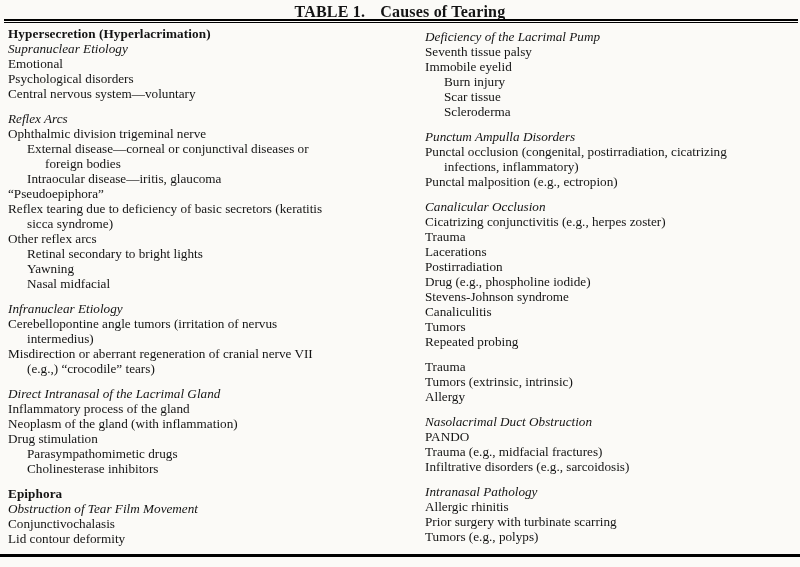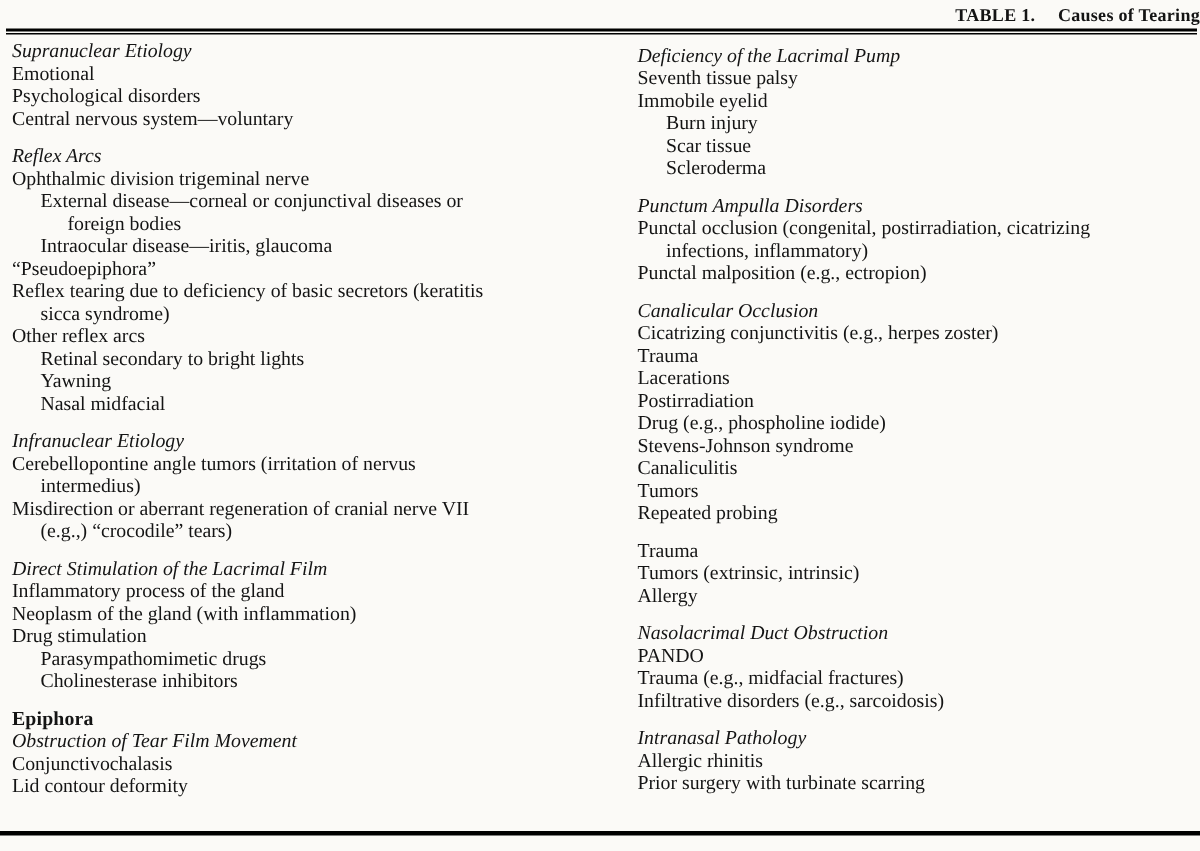--- a/index.html
+++ b/index.html
@@ -19,23 +19,23 @@
     background: var(--bg);
     color: var(--ink);
     font-family: "Liberation Serif", "DejaVu Serif", serif;
     overflow: hidden;
   }
   .title {
     position: absolute;
     top: 3px;
     left: 0;
     width: 100%;
-    text-align: right;
+    text-align: center;
     font-weight: bold;
-    font-size: 12px;
+    font-size: 16px;
     letter-spacing: 0.2px;
     white-space: nowrap;
   }
   .title .title-label {
     margin-right: 15px;
   }
   .rule-top {
     position: absolute;
     top: 19px;
     left: 4px;
@@ -80,20 +80,21 @@
 <body>
 
 <div class="page">
   <div class="title">
     <span class="title-label">TABLE 1.</span><span class="title-text">Causes of Tearing</span>
   </div>
   <div class="rule-top"></div>
   <div class="columns">
     <div class="col col-left" id="col-0">
         <div class="block">
+          <div class="line s-bold">Hypersecretion (Hyperlacrimation)</div>
           <div class="line s-italic">Supranuclear Etiology</div>
           <div class="line">Emotional</div>
           <div class="line">Psychological disorders</div>
           <div class="line">Central nervous system—voluntary</div>
         </div>
         <div class="block">
           <div class="line s-italic">Reflex Arcs</div>
           <div class="line">Ophthalmic division trigeminal nerve</div>
           <div class="line i-1">External disease—corneal or conjunctival diseases or</div>
           <div class="line i-2">foreign bodies</div>
@@ -107,21 +108,21 @@
           <div class="line i-1">Nasal midfacial</div>
         </div>
         <div class="block">
           <div class="line s-italic">Infranuclear Etiology</div>
           <div class="line">Cerebellopontine angle tumors (irritation of nervus</div>
           <div class="line i-1">intermedius)</div>
           <div class="line">Misdirection or aberrant regeneration of cranial nerve VII</div>
           <div class="line i-1">(e.g.,) “crocodile” tears)</div>
         </div>
         <div class="block">
-          <div class="line s-italic">Direct Stimulation of the Lacrimal Film</div>
+          <div class="line s-italic">Direct Intranasal of the Lacrimal Gland</div>
           <div class="line">Inflammatory process of the gland</div>
           <div class="line">Neoplasm of the gland (with inflammation)</div>
           <div class="line">Drug stimulation</div>
           <div class="line i-1">Parasympathomimetic drugs</div>
           <div class="line i-1">Cholinesterase inhibitors</div>
         </div>
         <div class="block">
           <div class="line s-bold">Epiphora</div>
           <div class="line s-italic">Obstruction of Tear Film Movement</div>
           <div class="line">Conjunctivochalasis</div>
@@ -163,17 +164,18 @@
         <div class="block">
           <div class="line s-italic">Nasolacrimal Duct Obstruction</div>
           <div class="line">PANDO</div>
           <div class="line">Trauma (e.g., midfacial fractures)</div>
           <div class="line">Infiltrative disorders (e.g., sarcoidosis)</div>
         </div>
         <div class="block">
           <div class="line s-italic">Intranasal Pathology</div>
           <div class="line">Allergic rhinitis</div>
           <div class="line">Prior surgery with turbinate scarring</div>
+          <div class="line">Tumors (e.g., polyps)</div>
         </div>
       </div>
   </div>
   <div class="rule-bottom"></div>
 </div>
 
 </body></html>

